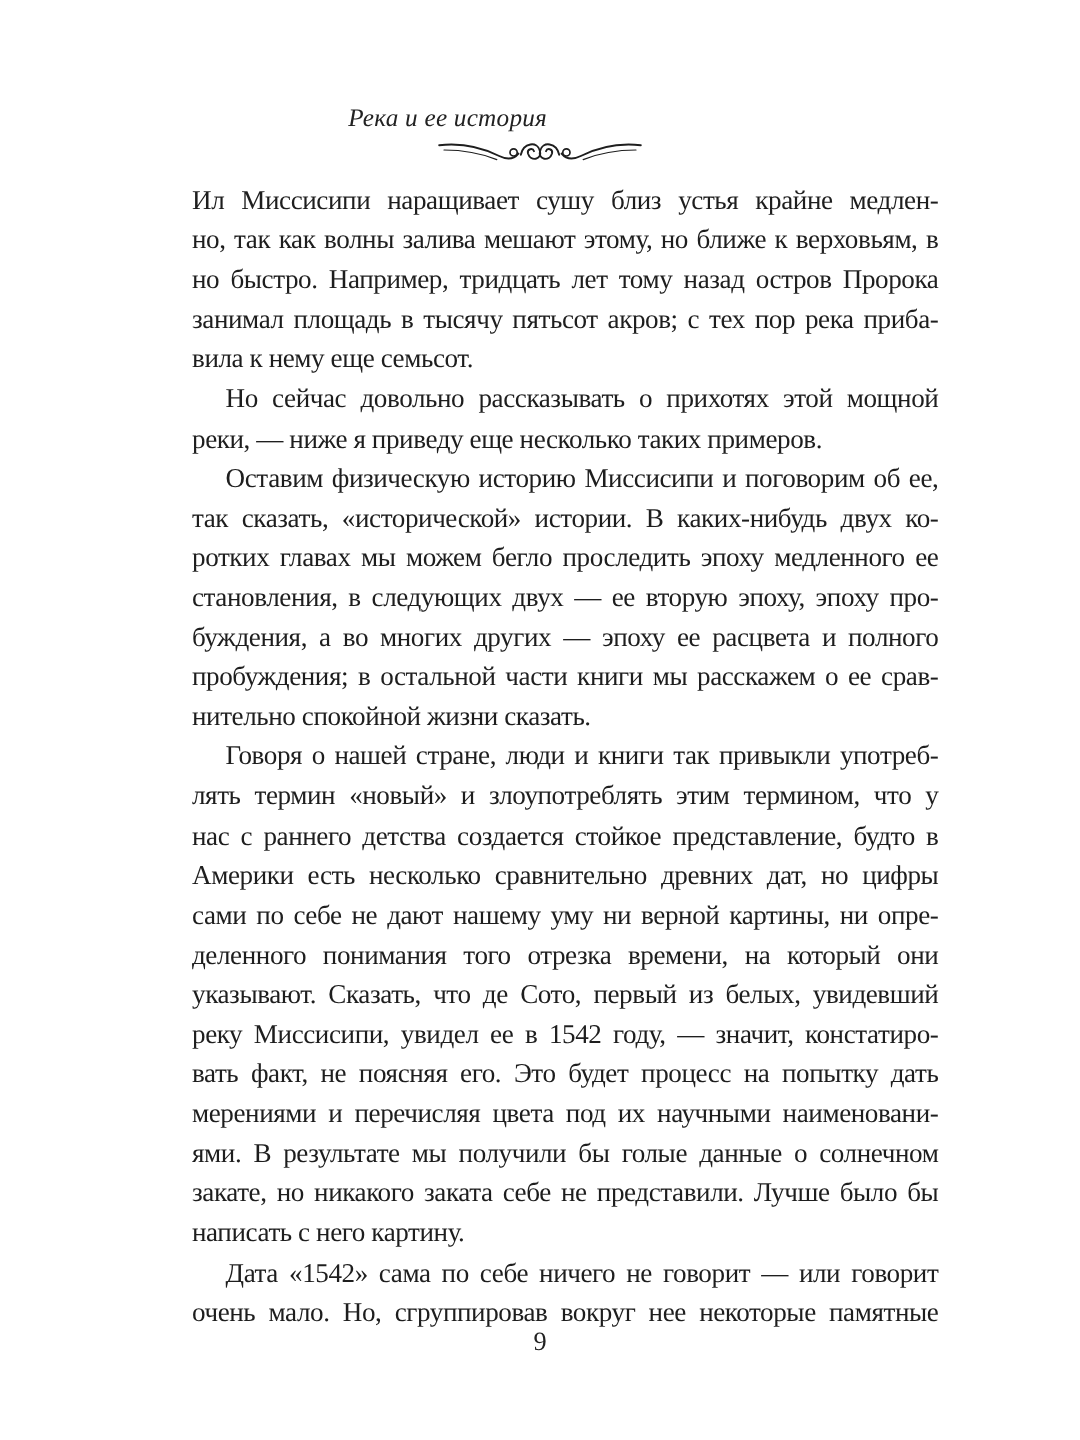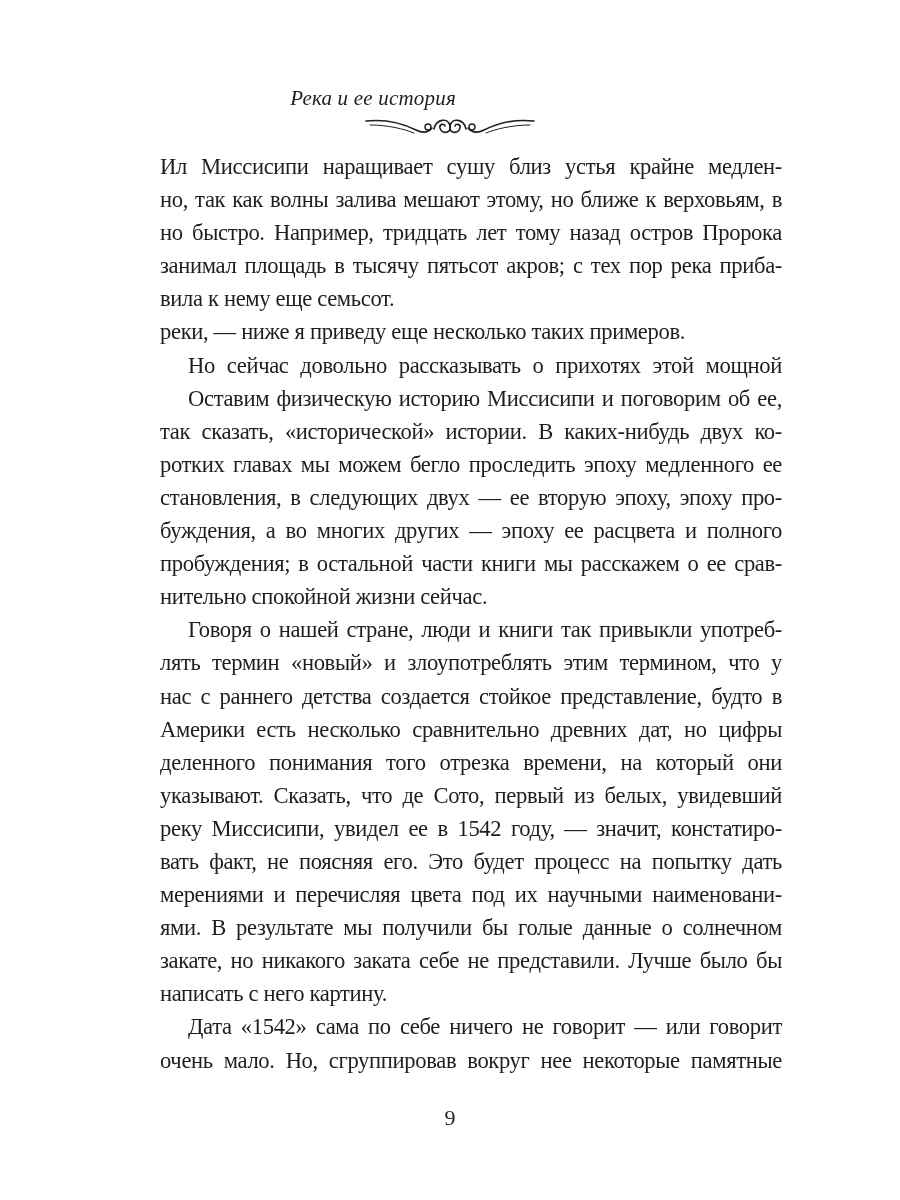--- a/index.html
+++ b/index.html
@@ -48,35 +48,36 @@
 </svg>
 
 <div class="body-text">
 
   <span class="line">Ил Миссисипи наращивает сушу близ устья крайне медлен-</span>
   <span class="line">но, так как волны залива мешают этому, но ближе к верховьям, в</span>
   <span class="line">но быстро. Например, тридцать лет тому назад остров Пророка</span>
   <span class="line">занимал площадь в тысячу пятьсот акров; с тех пор река приба-</span>
   <span class="line last">вила к нему еще семьсот.</span>
 
+  <span class="line indent">Но сейчас довольно рассказывать о прихотях этой мощной</span>
   <span class="line last">реки, — ниже я приведу еще несколько таких примеров.</span>
-  <span class="line indent">Но сейчас довольно рассказывать о прихотях этой мощной</span>
 
   <span class="line indent">Оставим физическую историю Миссисипи и поговорим об ее,</span>
   <span class="line">так сказать, «исторической» истории. В каких-нибудь двух ко-</span>
   <span class="line">ротких главах мы можем бегло проследить эпоху медленного ее</span>
   <span class="line">становления, в следующих двух — ее вторую эпоху, эпоху про-</span>
   <span class="line">буждения, а во многих других — эпоху ее расцвета и полного</span>
   <span class="line">пробуждения; в остальной части книги мы расскажем о ее срав-</span>
-  <span class="line last">нительно спокойной жизни сейчас.</span>
+  <span class="line last">нительно спокойной жизни сказать.</span>
 
   <span class="line indent">Говоря о нашей стране, люди и книги так привыкли употреб-</span>
   <span class="line">лять термин «новый» и злоупотреблять этим термином, что у</span>
   <span class="line">нас с раннего детства создается стойкое представление, будто в</span>
   <span class="line">Америки есть несколько сравнительно древних дат, но цифры</span>
+  <span class="line">сами по себе не дают нашему уму ни верной картины, ни опре-</span>
   <span class="line">деленного понимания того отрезка времени, на который они</span>
   <span class="line">указывают. Сказать, что де Сото, первый из белых, увидевший</span>
   <span class="line">реку Миссисипи, увидел ее в 1542 году, — значит, констатиро-</span>
   <span class="line">вать факт, не поясняя его. Это будет процесс на попытку дать</span>
   <span class="line">мерениями и перечисляя цвета под их научными наименовани-</span>
   <span class="line">ями. В результате мы получили бы голые данные о солнечном</span>
   <span class="line">закате, но никакого заката себе не представили. Лучше было бы</span>
   <span class="line last">написать с него картину.</span>
 
   <span class="line indent">Дата «1542» сама по себе ничего не говорит — или говорит</span>

